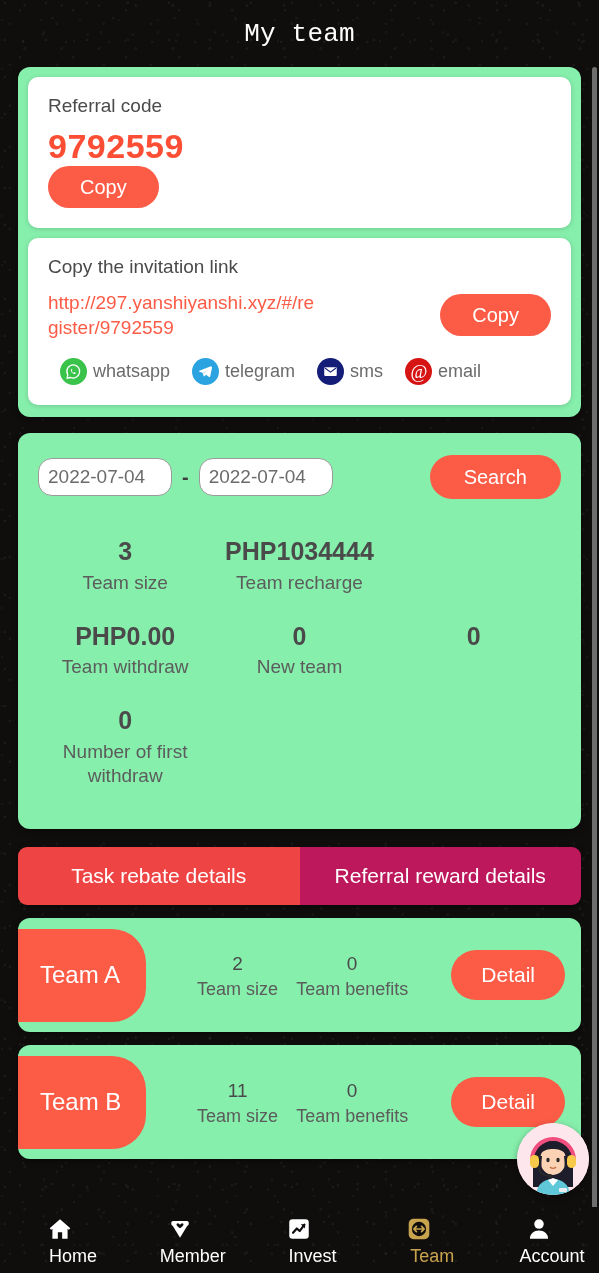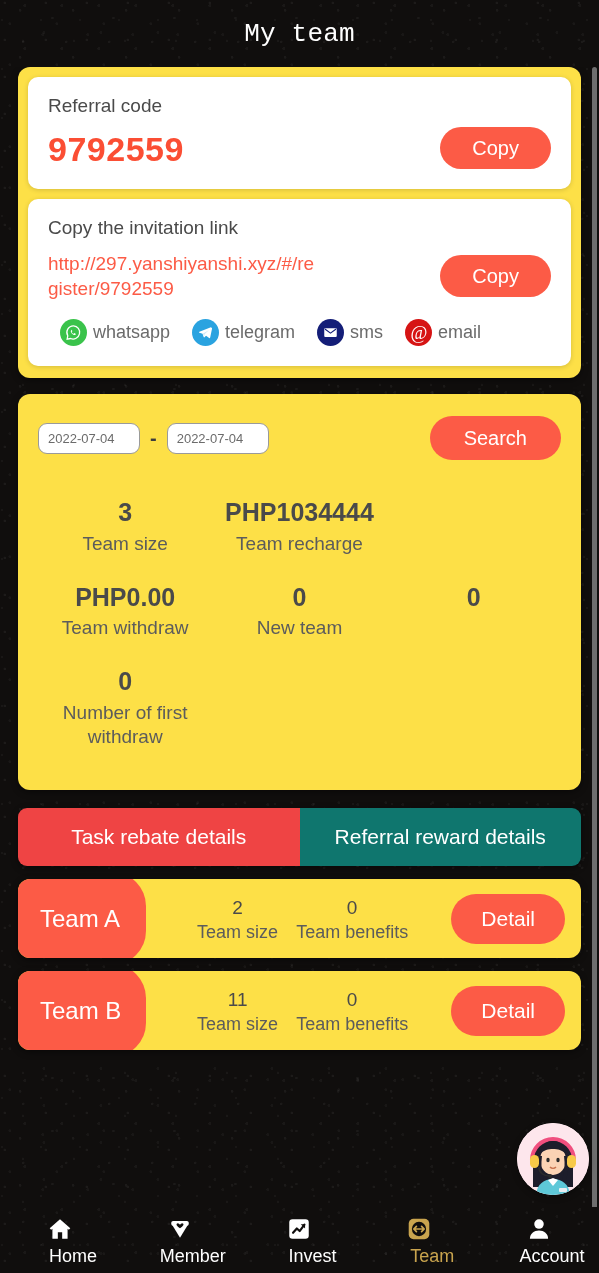--- a/index.html
+++ b/index.html
@@ -60,21 +60,21 @@
 
   
   .content {
     flex: 1 1 auto;
     overflow: hidden;
     position: relative;
     padding: 0 18px;
   }
 
   .panel {
-    background: #fde047;
+    background: #86efac;
     border-radius: 12px;
     box-shadow: 0 2px 7px rgba(0,0,0,0.45);
   }
 
   
   .top-panel {
     padding: 10px 10px 12px 10px;
     display: flex;
     flex-direction: column;
     gap: 10px;
@@ -88,22 +88,23 @@
   }
 
   .card-label {
     color: #4a4a4a;
     font-size: 19px;
     margin-bottom: 10px;
   }
 
   .code-row {
     display: flex;
-    align-items: flex-end;
+    align-items: flex-start;
     justify-content: space-between;
+    flex-direction: column;
   }
   .ref-code {
     color: #fb4e34;
     font-size: 34px;
     font-weight: bold;
     letter-spacing: 0.5px;
   }
 
   .btn-pill {
     background: #fc5b46;
@@ -172,26 +173,26 @@
     padding: 22px 20px 26px 20px;
   }
 
   .search-row {
     display: flex;
     align-items: center;
     gap: 8px;
   }
   .date-input {
     font-family: "Liberation Sans", sans-serif;
-    font-size: 13px;
+    font-size: 19px;
     color: #6b6b6b;
     border: 1px solid #9a9a9a;
-    border-radius: 9px;
+    border-radius: 14px;
     padding: 7px 9px;
-    width: 102px;
+    width: 134px;
     background: #fff;
     outline: none;
   }
   .date-sep {
     color: #3d3d3d;
     font-size: 20px;
     font-weight: bold;
     padding: 0 2px;
   }
   .search-row .btn-pill {
@@ -239,21 +240,21 @@
     padding: 17px 6px;
     cursor: pointer;
     text-align: center;
   }
   .tab-btn.green { background: #4aa80e; }
   .tab-btn.blue  { background: #5050f5; }
 
   
   .team-row {
     margin-top: 13px;
-    height: 79px;
+    height: 114px;
     display: flex;
     align-items: center;
     position: relative;
     overflow: hidden;
     padding-right: 16px;
   }
   .team-badge {
     background: #fc5b46;
     color: #ffffff;
     font-size: 24px;
@@ -468,21 +469,21 @@
         </div>
         <div class="stat-cell">
           <div class="stat-value">0</div>
           <div class="stat-label">Number of first withdraw</div>
         </div>
       </div>
     </div>
 
     <div class="tab-bar">
       <button class="tab-btn green" style="background: #ef4444;">Task rebate details</button>
-      <button class="tab-btn blue" style="background: #0f766e;">Referral reward details</button>
+      <button class="tab-btn blue" style="background: #be185d;">Referral reward details</button>
     </div>
 
     <div class="panel team-row">
       <div class="team-badge">Team A</div>
       <div class="team-stats">
         <div class="team-stat">
           <div class="team-stat-value">2</div>
           <div class="team-stat-label">Team size</div>
         </div>
         <div class="team-stat">

